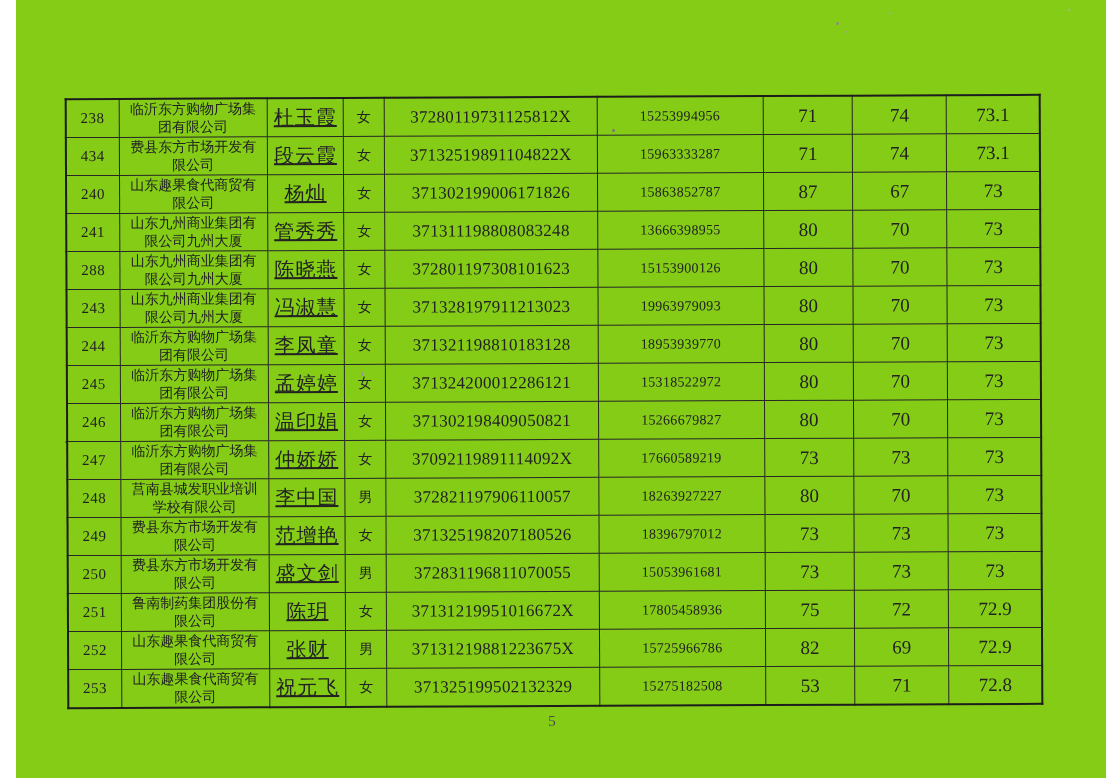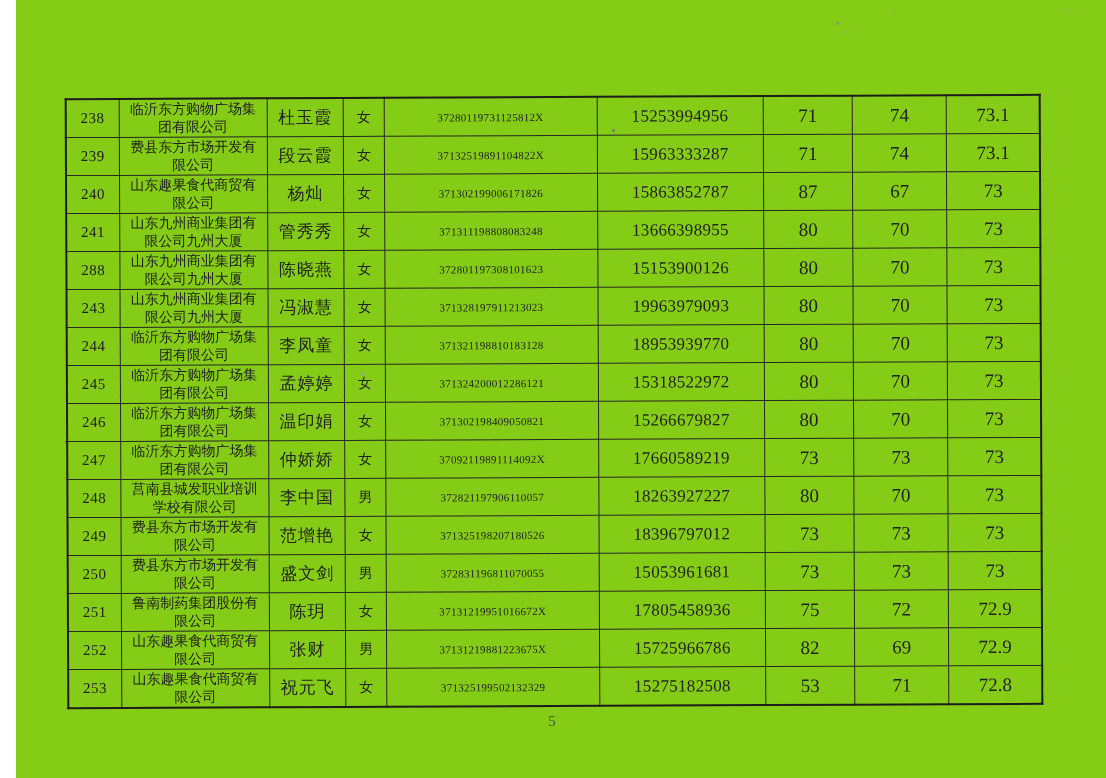--- a/index.html
+++ b/index.html
@@ -44,24 +44,24 @@
   col.c-comp   { width: 148px; }
   col.c-name   { width: 76px;  }
   col.c-gen    { width: 41px;  }
   col.c-id     { width: 212px; }
   col.c-phone  { width: 166px; }
   col.c-s1     { width: 89px;  }
   col.c-s2     { width: 94px;  }
   col.c-s3     { width: 93px;  }
   td.cell-seq   { font-size: 15px; letter-spacing: 0.5px; }
   td.cell-comp  { font-size: 14px; line-height: 1.25; padding: 1px 7px; font-family: Liberation Serif, serif; }
-  td.cell-name  { font-size: 17px; letter-spacing: 1px; }
+  td.cell-name  { font-size: 20px; letter-spacing: 1px; text-decoration: underline; }
   td.cell-gen   { font-size: 14px; }
-  td.cell-id    { font-size: 11px; letter-spacing: 0.3px; }
-  td.cell-phone { font-size: 17px; letter-spacing: 0.3px; }
+  td.cell-id    { font-size: 17px; letter-spacing: 0.3px; }
+  td.cell-phone { font-size: 14px; letter-spacing: 0.3px; }
   td.cell-s1, td.cell-s2, td.cell-s3 { font-size: 19px; }
   .page-number {
     position: absolute;
     left: 526px;
     top: 713px;
     width: 20px;
     text-align: center;
     font-size: 15px;
     color: #4a4a4a;
   }
@@ -110,21 +110,21 @@
     <td class="cell-comp">临沂东方购物广场集团有限公司</td>
     <td class="cell-name">杜玉霞</td>
     <td class="cell-gen">女</td>
     <td class="cell-id">37280119731125812X</td>
     <td class="cell-phone">15253994956</td>
     <td class="cell-s1">71</td>
     <td class="cell-s2">74</td>
     <td class="cell-s3">73.1</td>
   </tr>
           <tr>
-    <td class="cell-seq">239</td>
+    <td class="cell-seq">434</td>
     <td class="cell-comp">费县东方市场开发有限公司</td>
     <td class="cell-name">段云霞</td>
     <td class="cell-gen">女</td>
     <td class="cell-id">37132519891104822X</td>
     <td class="cell-phone">15963333287</td>
     <td class="cell-s1">71</td>
     <td class="cell-s2">74</td>
     <td class="cell-s3">73.1</td>
   </tr>
           <tr>

